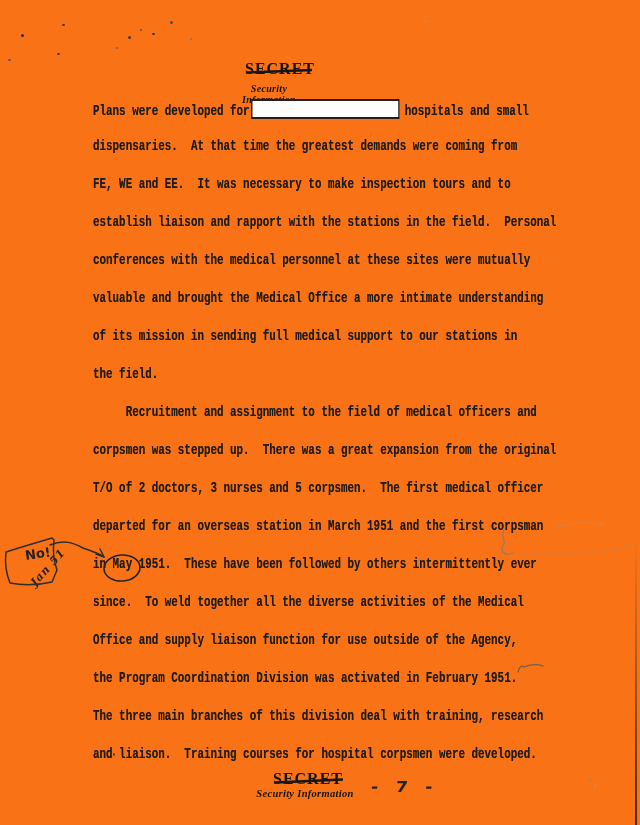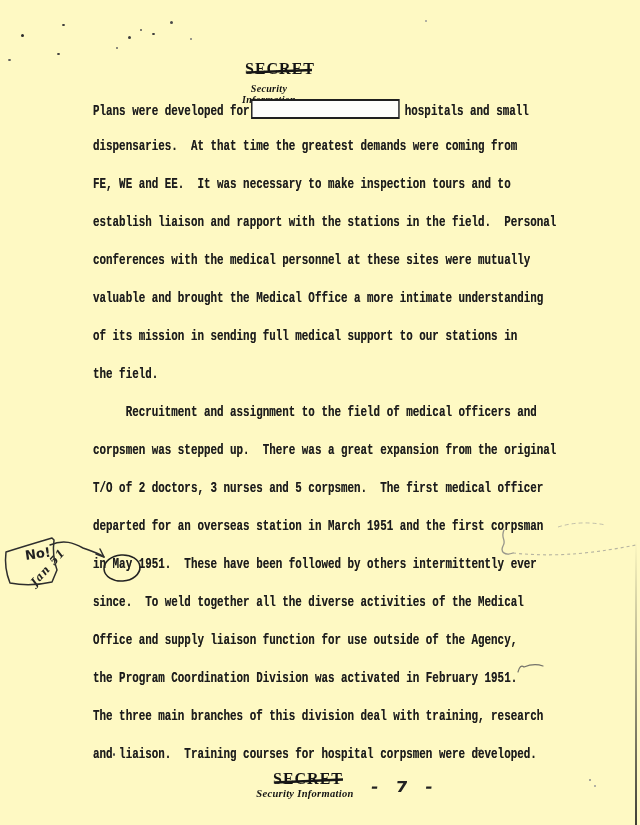--- a/index.html
+++ b/index.html
@@ -1,18 +1,18 @@
 <!DOCTYPE html>
 <html><head>
 <meta charset="utf-8">
 <style>
   html,body { margin:0; padding:0; background:#e8e8e6; }
   .page {
     position:relative; width:640px; height:825px; margin:0 auto;
-    background:#fef9c3; overflow:hidden;
+    background:#f97316; overflow:hidden;
     font-family:"Liberation Mono", monospace;
   }
   
   .tline {
     position:absolute; left:93px; white-space:pre;
     font:700 15px/20px "Liberation Mono", monospace;
     color:#1c1c1c; letter-spacing:0;
     transform:scaleX(0.725); transform-origin:0 0;
     text-shadow:0 0 0.5px rgba(20,20,20,0.55);
   }

